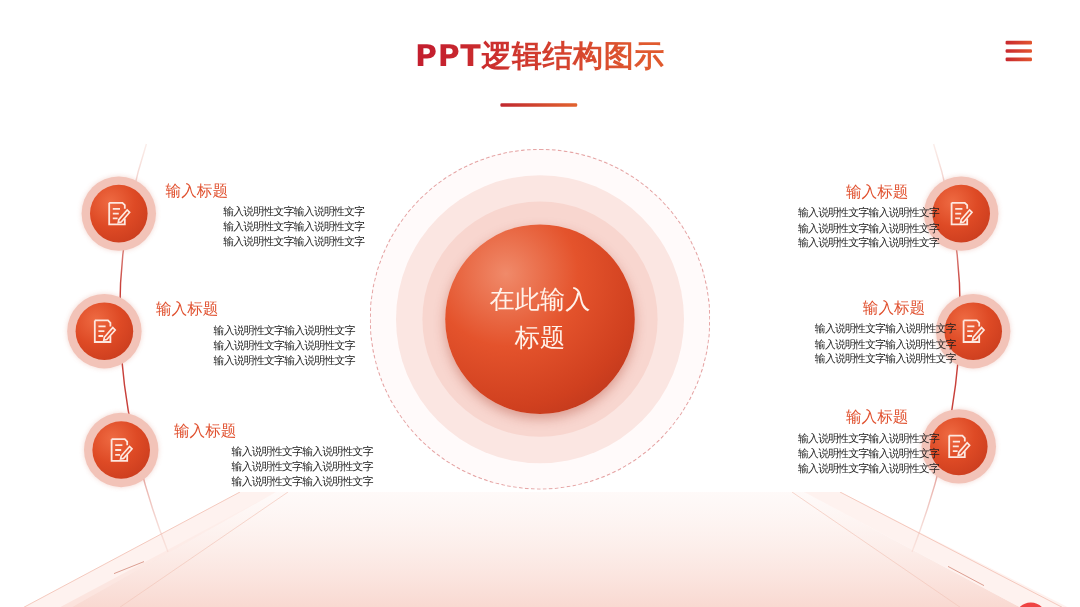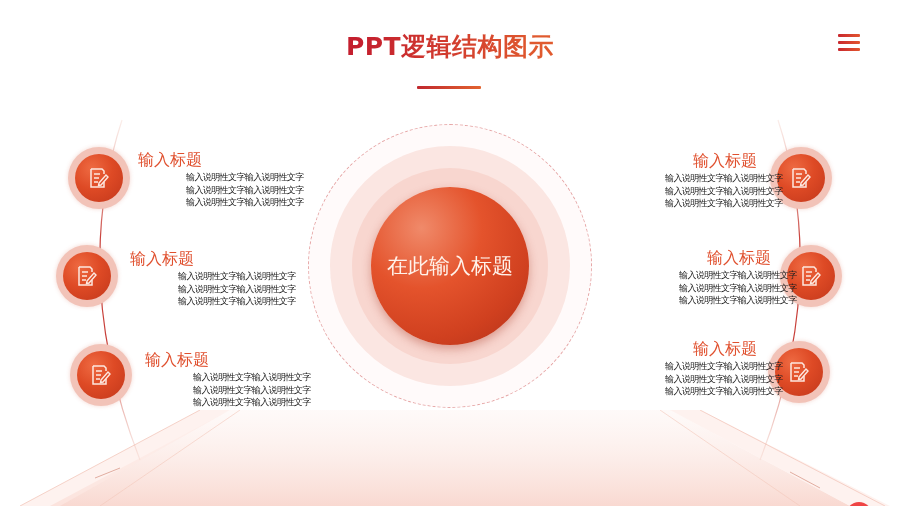--- a/index.html
+++ b/index.html
@@ -48,40 +48,40 @@
     background: #fbe6e2;
   }
   .ring-2 {
     position: absolute; left: 44px; top: 44px; width: 196px; height: 196px; border-radius: 50%;
     background: #f8d6cf;
   }
   .core {
     position: absolute; left: 63px; top: 63px; width: 158px; height: 158px; border-radius: 50%;
     background: radial-gradient(circle at 32% 26%, #f08a6a 0%, #e4532c 38%, #d0401f 70%, #b0301a 100%);
     box-shadow: 0 4px 10px rgba(160,40,20,0.35);
-    display: flex; flex-direction: row; align-items: center; justify-content: center;
+    display: flex; flex-direction: column; align-items: center; justify-content: center;
     color: #fff2ea; font-size: 21px; line-height: 31px; text-align: center;
   }
 
   .node {
     position: absolute; width: 62px; height: 62px; border-radius: 50%;
     background: #f2c3b8;
     box-shadow: 0 0 4px rgba(220,120,100,0.3);
   }
   .node .inner {
     position: absolute; left: 7px; top: 7px; width: 48px; height: 48px; border-radius: 50%;
     background: radial-gradient(circle at 35% 30%, #ee6a42 0%, #de4a25 45%, #c2371b 100%);
     display: flex; align-items: center; justify-content: center;
   }
 
   .item-text { position: absolute; width: 140px; }
   .item-text.left { text-align: left; }
   .item-text.right { text-align: right; }
   .item-title {
-    font-size: 16px; line-height: 20px; color: #e0502e; margin-bottom: 1px;
+    font-size: 13px; line-height: 20px; color: #e0502e; margin-bottom: 1px;
   }
   .item-desc {
     font-size: 9px; line-height: 12.5px; color: #222; white-space: nowrap;
     letter-spacing: -0.6px;
     margin-left: 48px;
   }
 
   .page-badge {
     position: absolute; left: 846px; top: 468px; width: 26px; height: 26px; border-radius: 50%;
     background: #ef4444; color: #ffffff; font-size: 10px; line-height: 26px; text-align: left; margin-top: 34px;

